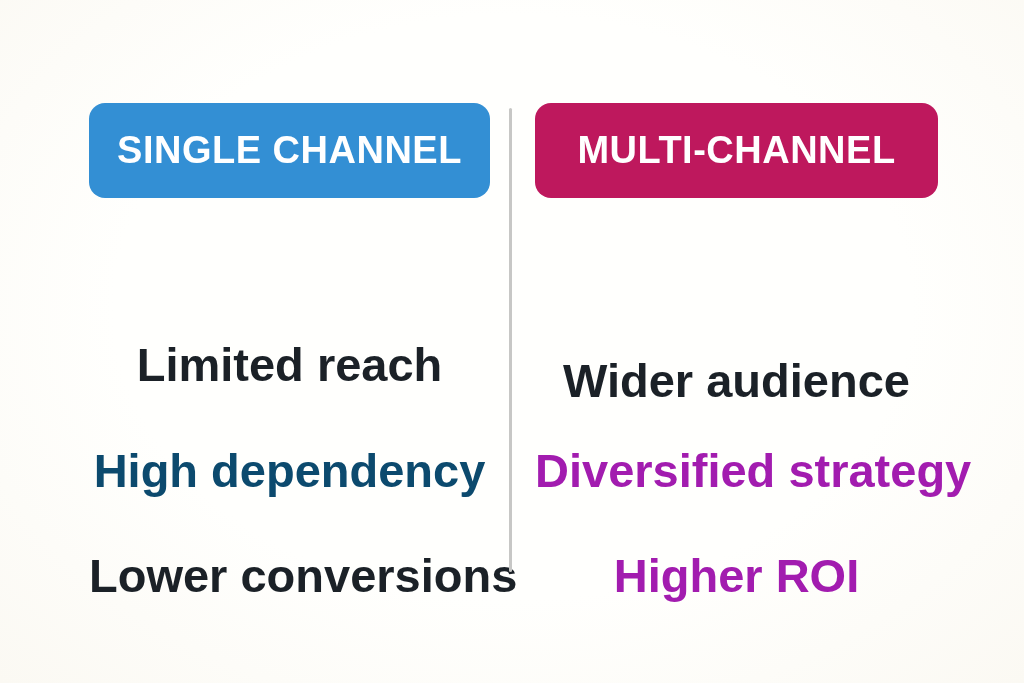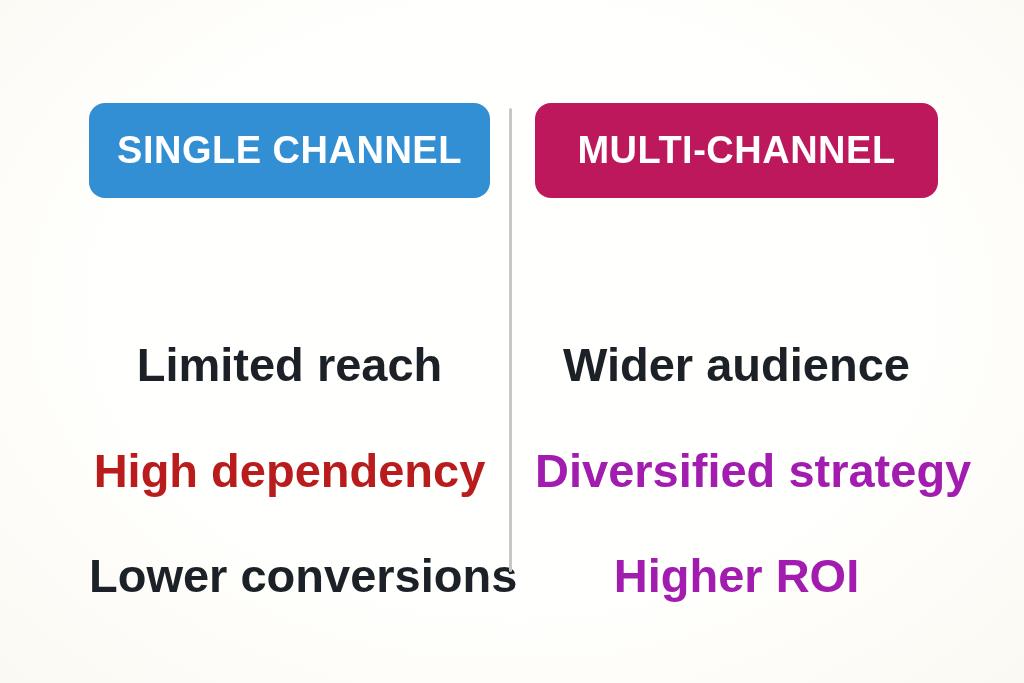--- a/index.html
+++ b/index.html
@@ -80,29 +80,29 @@
 </style>
 </head>
 <body>
 
 <div class="canvas">
 
   <div class="column column-left">
     <div class="header-pill" id="pill-left" style="background: rgb(51, 143, 212); color: rgb(255, 255, 255);">SINGLE CHANNEL</div>
     <div class="items">
       <div class="item item-0" style="color: rgb(27, 33, 39);">Limited reach</div>
-      <div class="item item-1" style="color: #b91c1c;">High dependency</div>
+      <div class="item item-1" style="color: #0c4a6e;">High dependency</div>
       <div class="item item-2" style="color: rgb(27, 33, 39);">Lower conversions</div>
     </div>
   </div>
 
   <div class="divider" style="background: rgb(199, 199, 197);"></div>
 
   <div class="column column-right">
     <div class="header-pill" id="pill-right" style="background: #be185d; color: rgb(255, 255, 255);">MULTI-CHANNEL</div>
     <div class="items">
-      <div class="item item-0" style="color: rgb(27, 33, 39);">Wider audience</div>
+      <div class="item item-0" style="color: rgb(27, 33, 39); margin-top: 16px;">Wider audience</div>
       <div class="item item-1" style="color: #a21caf;">Diversified strategy</div>
       <div class="item item-2" style="color: #a21caf;">Higher ROI</div>
     </div>
   </div>
 
 </div>
 
 </body></html>

